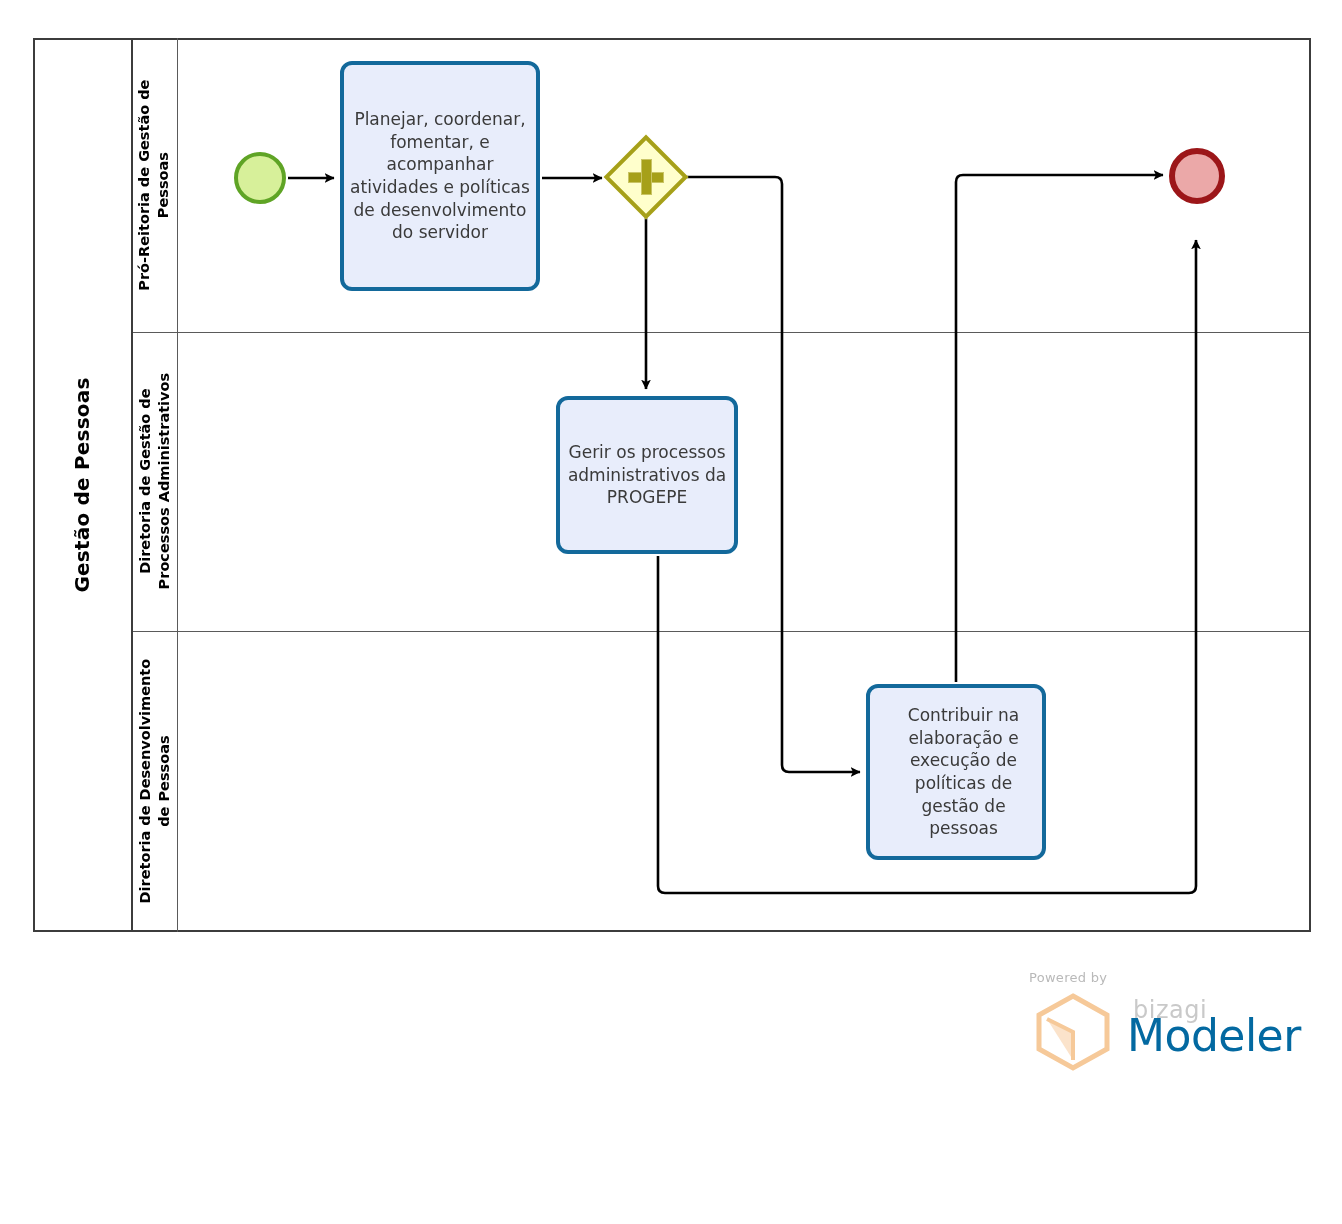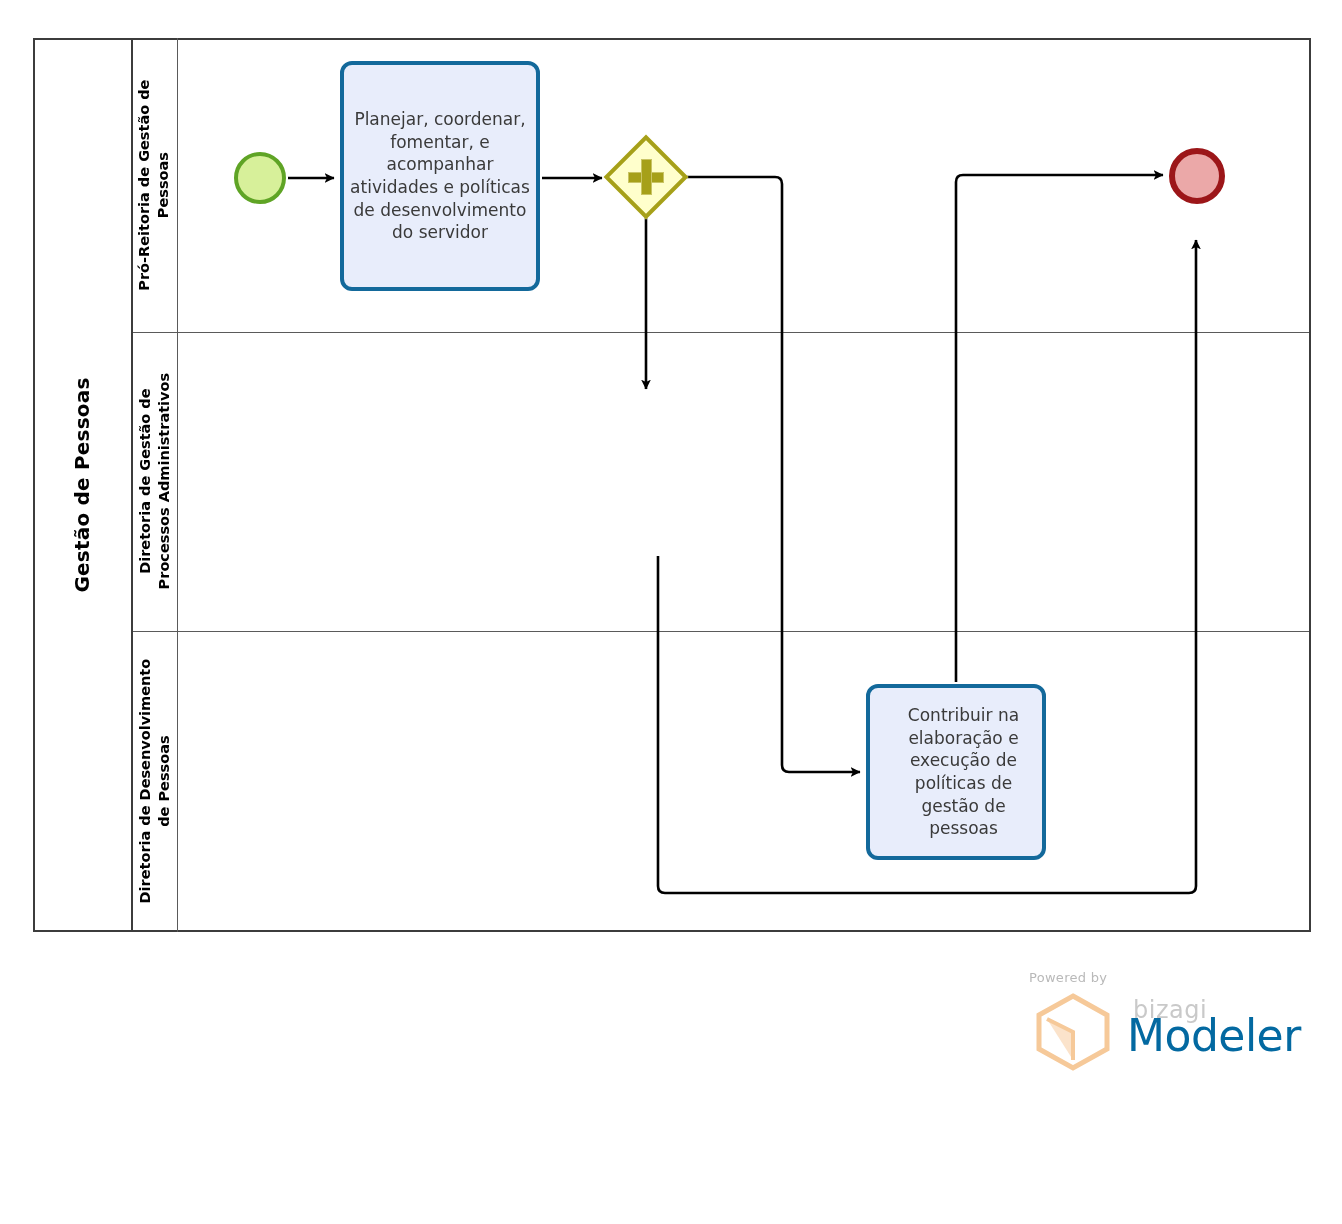--- a/index.html
+++ b/index.html
@@ -120,20 +120,23 @@
 
   <div class="gw">
     <div class="gw-d"></div>
     <div class="gw-plus-h"></div>
     <div class="gw-plus-v"></div>
   </div>
 
   <div class="task" id="task-1">
     <span>Planejar, coordenar, fomentar, e acompanhar atividades e políticas de desenvolvimento do servidor</span>
   </div>
+  <div class="task" id="task-2">
+    <span>Gerir os processos administrativos da PROGEPE</span>
+  </div>
   <div class="task" id="task-3">
     <span>Contribuir na elaboração e execução de políticas de gestão de pessoas</span>
   </div>
 
   <div class="wm">
     <div class="wm-pb">Powered by</div>
     <svg class="wm-hex" width="84" height="80" viewBox="0 0 84 80">
       <path d="M40,4 L74,23 L74,57 L40,76 L6,57 L6,23 Z" fill="none" stroke="#f6c999" stroke-width="5"></path>
       <path d="M14,27 L40,40 L40,68 Z" fill="#fbe3cb"></path>
       <path d="M14,27 L40,40 L40,68" fill="none" stroke="#f6c999" stroke-width="4"></path>

